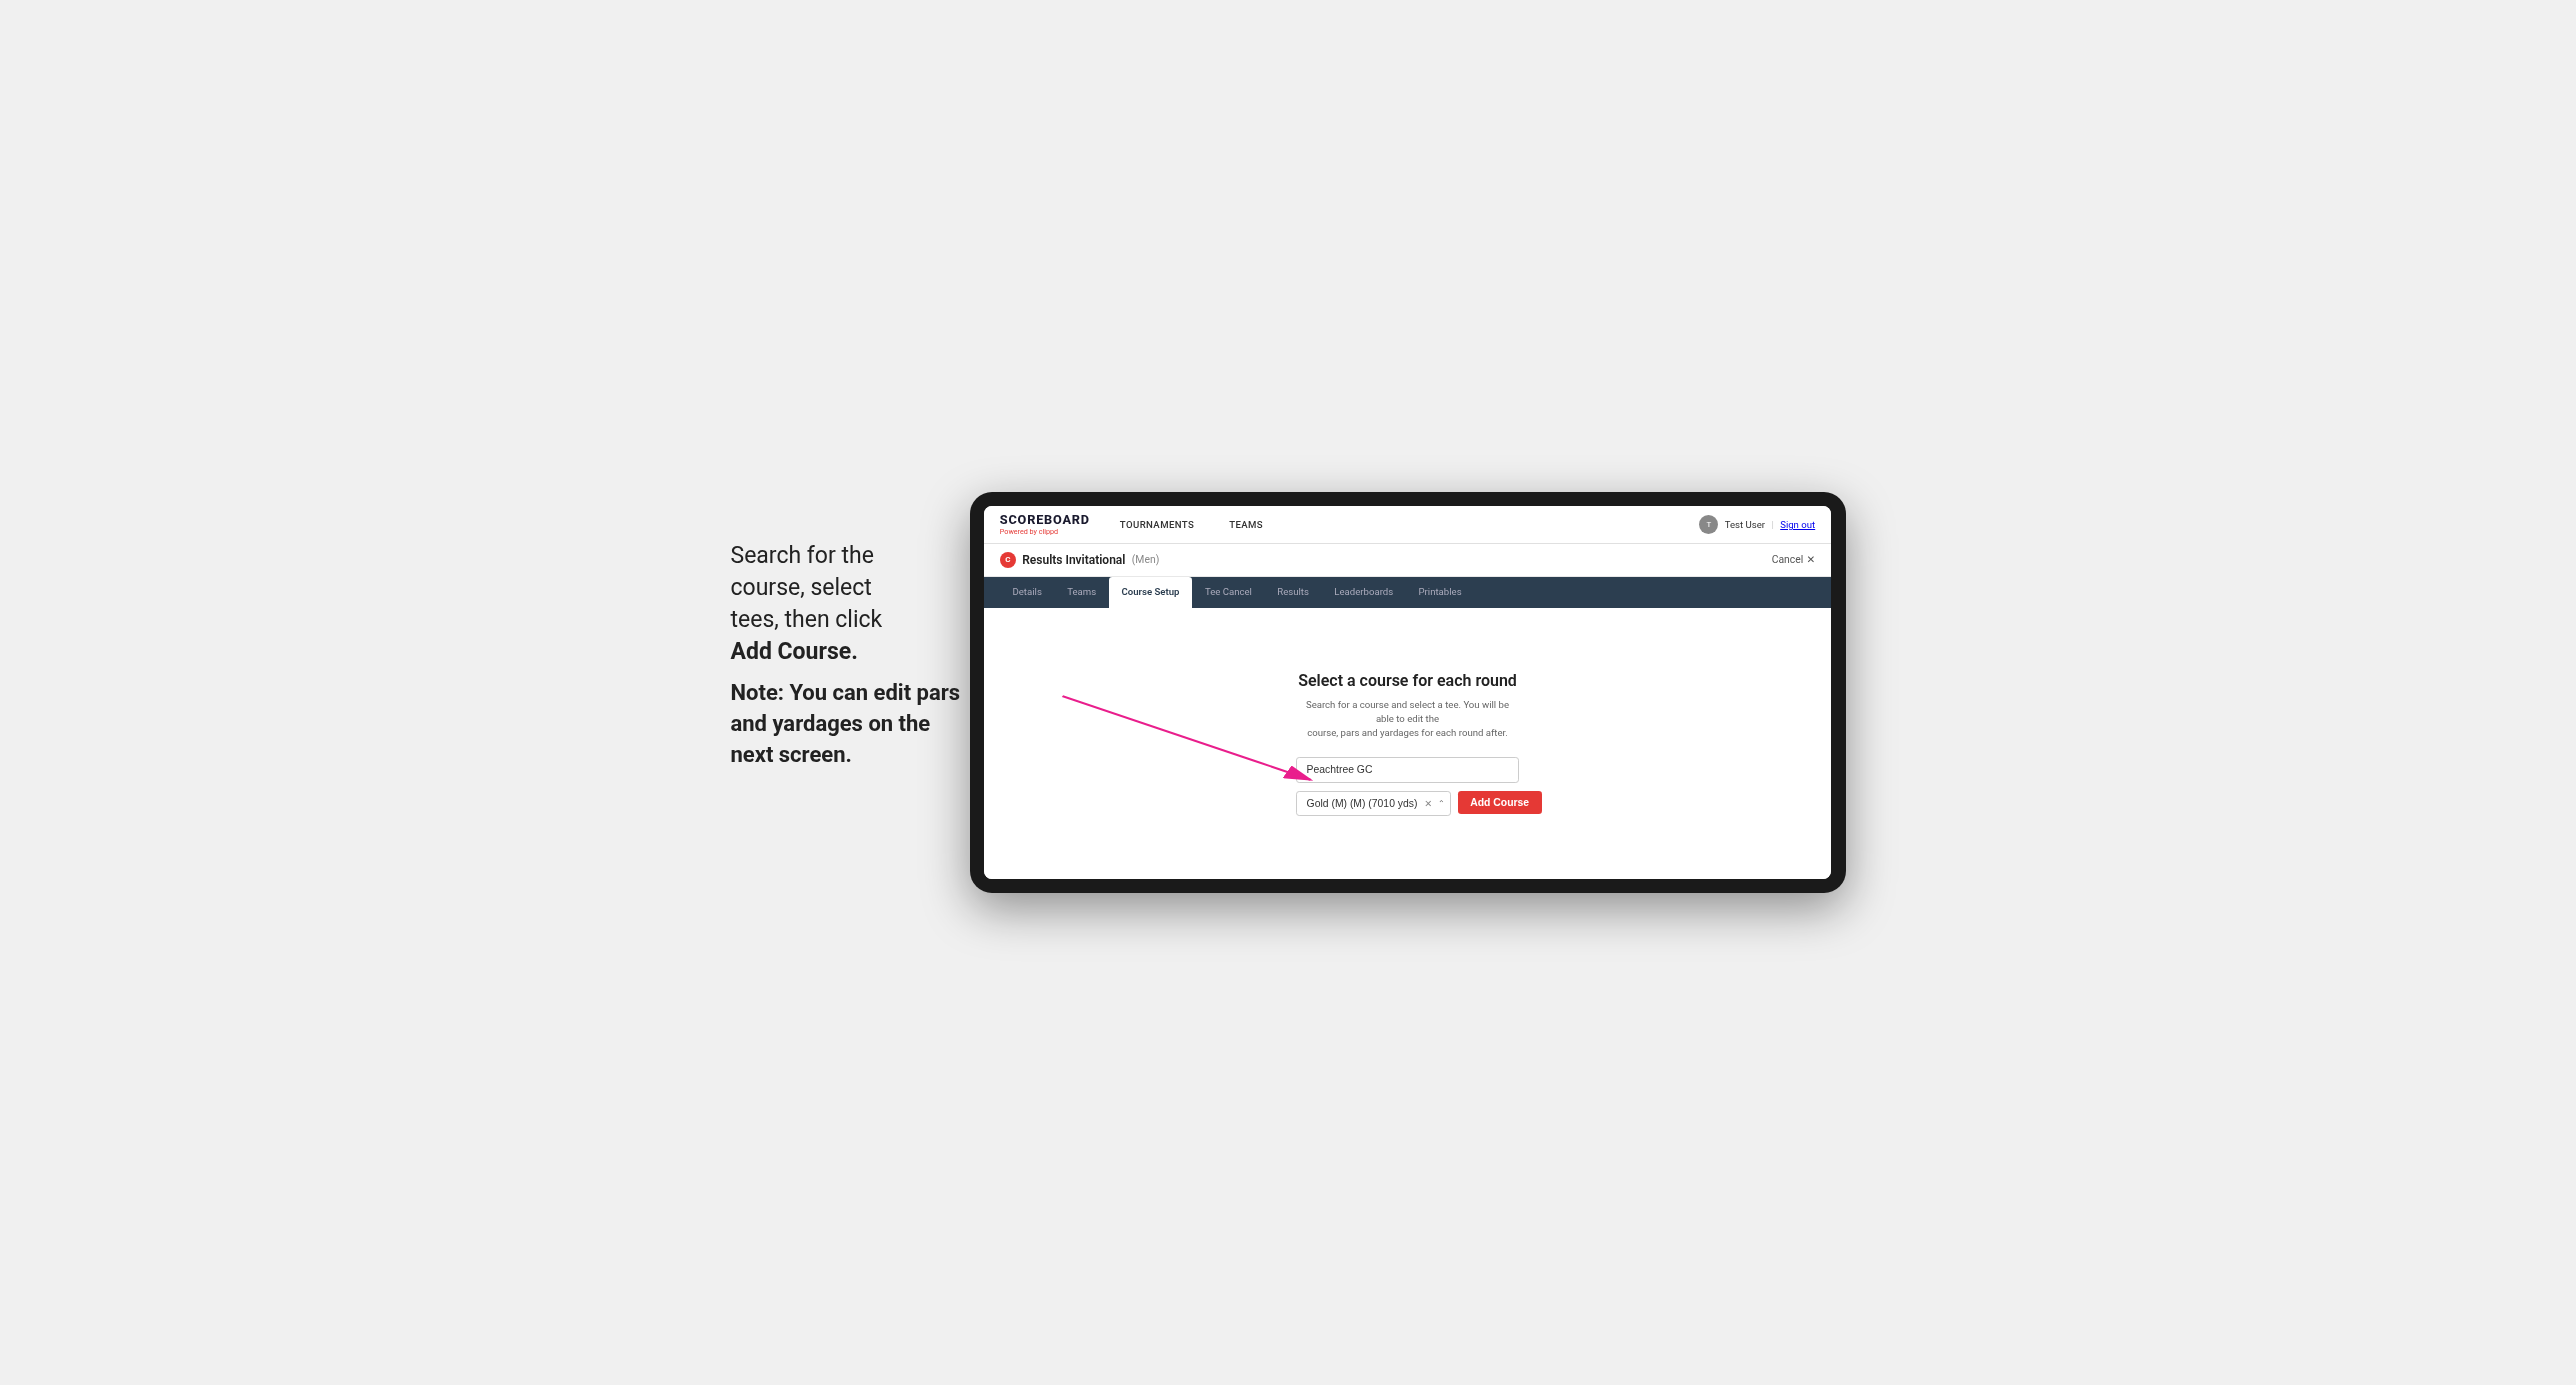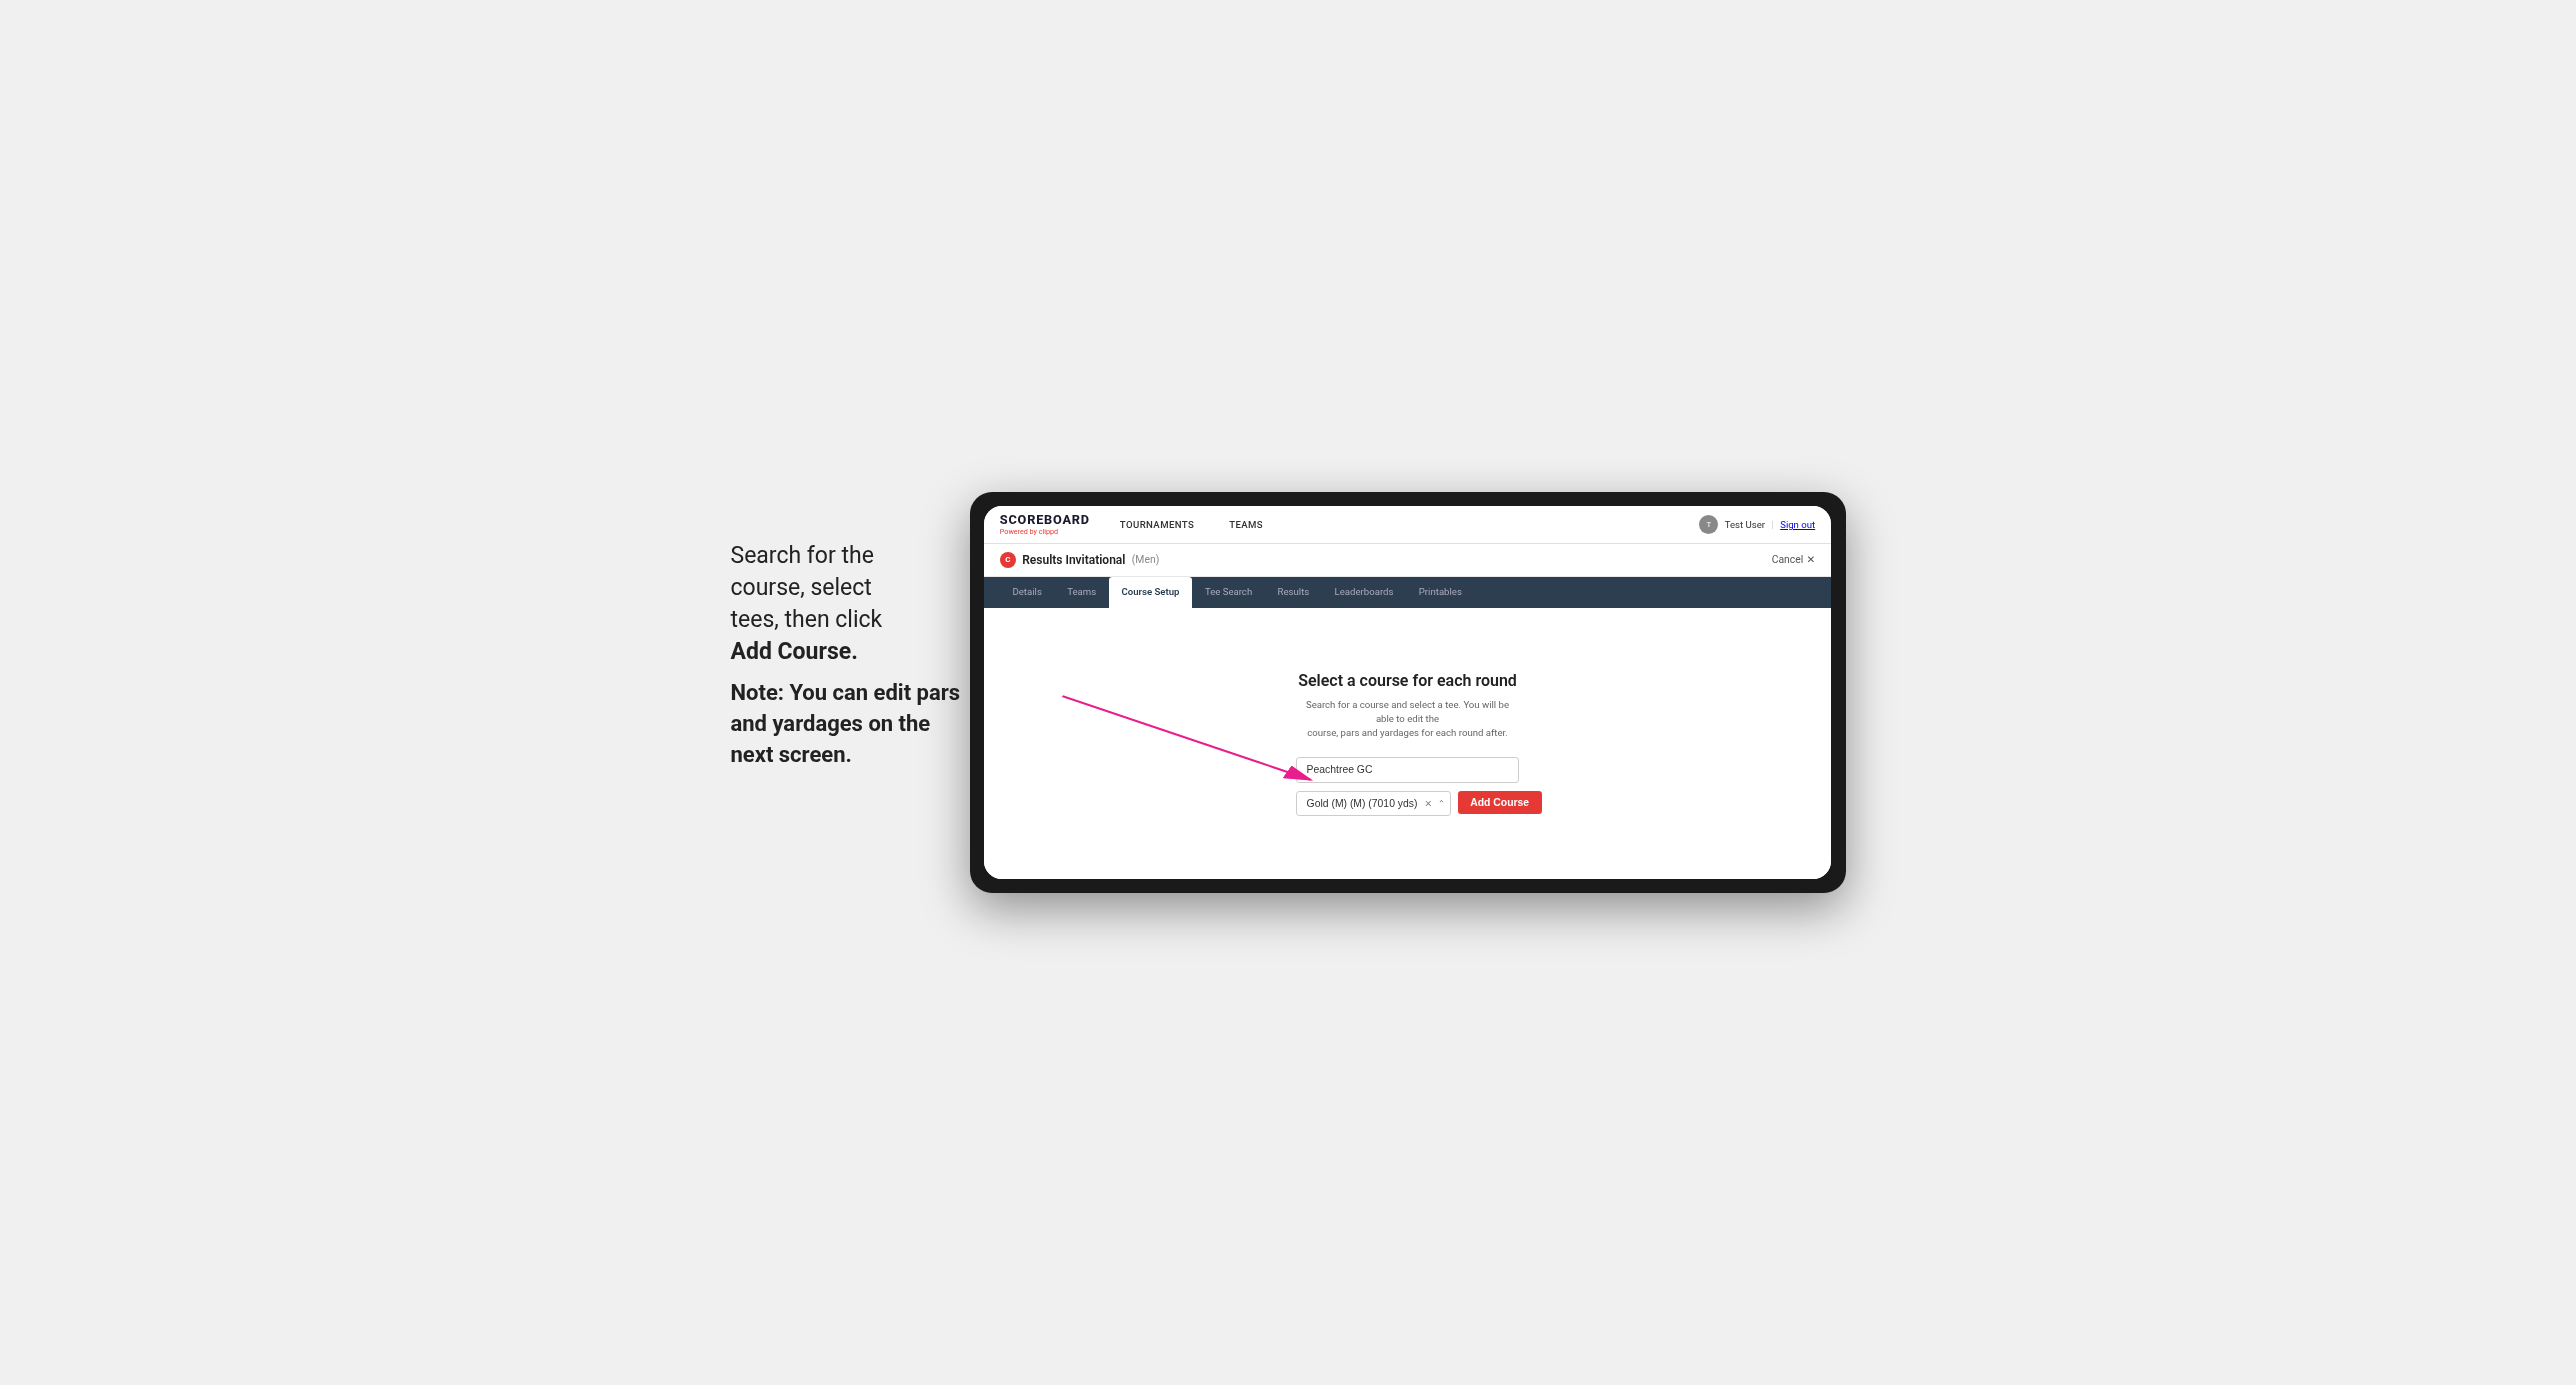--- a/index.html
+++ b/index.html
@@ -36,21 +36,21 @@
       flex: 1;
       background: #1a1a1a;
       border-radius: 22px;
       padding: 14.3px;
       box-shadow: 0 16px 48px rgba(0,0,0,0.4);
       position: relative;
     }
 
     .tablet-screen {
       background: #fff;
-      border-radius: 18px;
+      border-radius: 8px;
       overflow: hidden;
       width: 100%;
     }
 
     
     .app-header {
       display: flex;
       align-items: center;
       justify-content: space-between;
       padding: 6.4px 16px;
@@ -379,21 +379,21 @@
           <div class="cancel-btn">
             <span>Cancel</span>
             <span>✕</span>
           </div>
         </div>
 
         <div class="tab-nav">
           <div class="tab-item">Details</div>
           <div class="tab-item">Teams</div>
           <div class="tab-item active">Course Setup</div>
-          <div class="tab-item">Tee Search</div>
+          <div class="tab-item">Tee Cancel</div>
           <div class="tab-item">Results</div>
           <div class="tab-item">Leaderboards</div>
           <div class="tab-item">Printables</div>
         </div>
 
         <div class="main-content">
           <h2 class="course-select-title">Select a course for each round</h2>
           <p class="course-select-desc">
             <span>Search for a course and select a tee. You will be able to edit the</span><br>
             <span>course, pars and yardages for each round after.</span>

